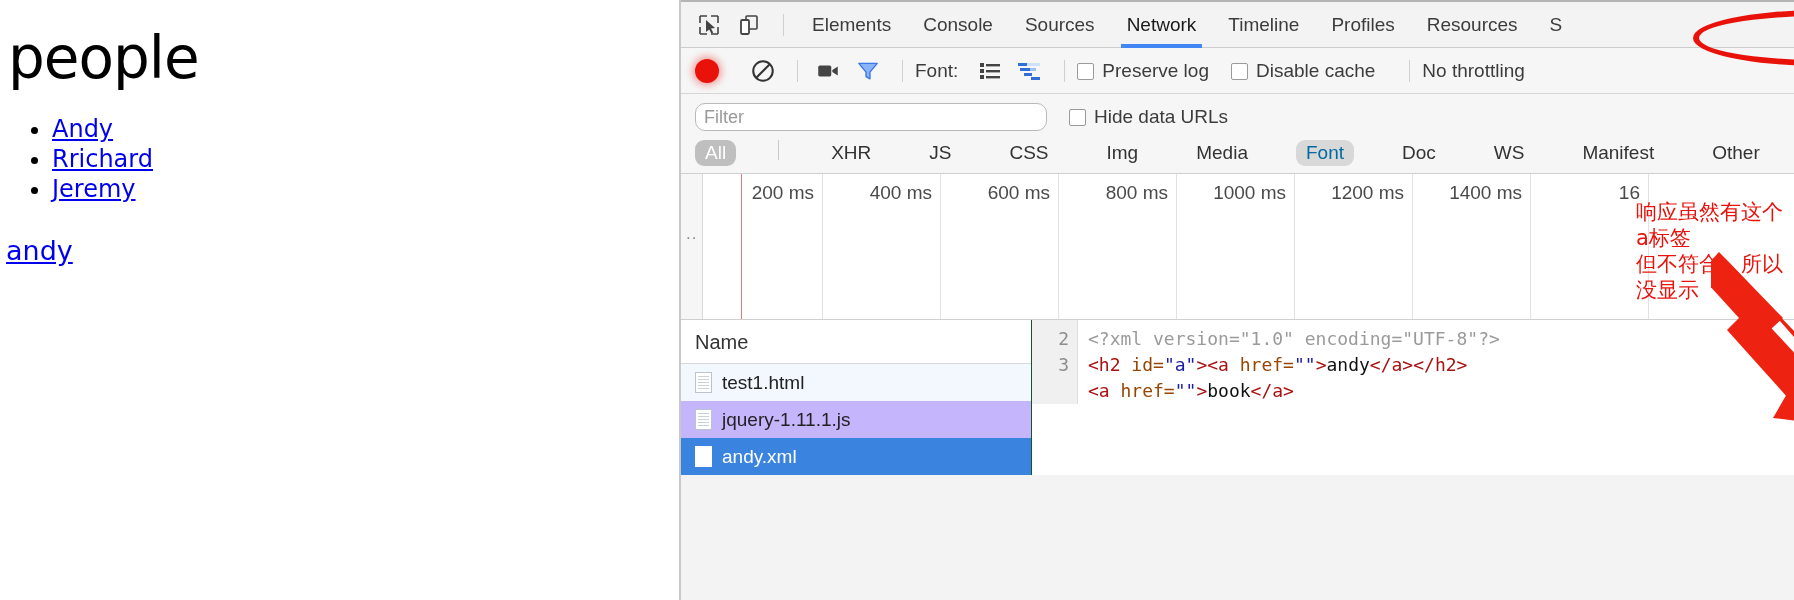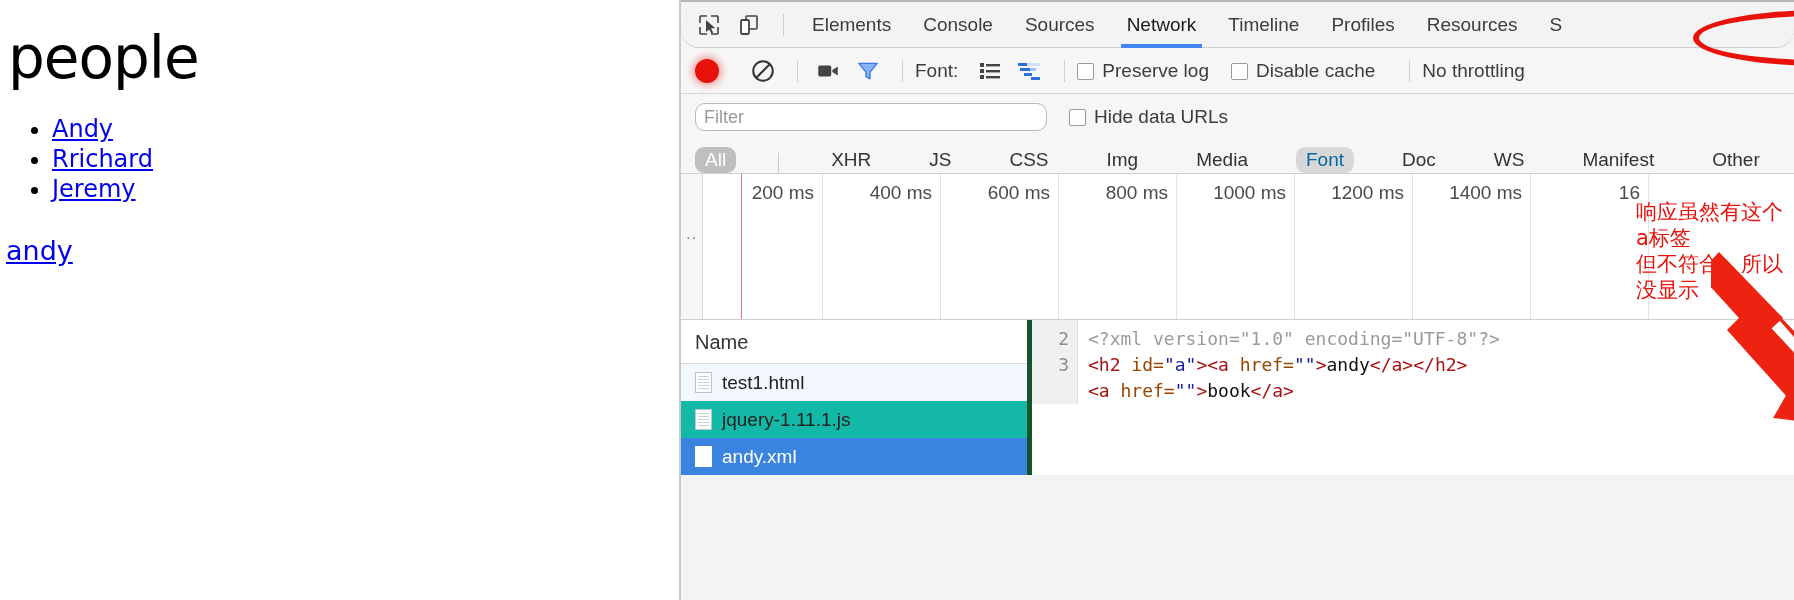--- a/index.html
+++ b/index.html
@@ -44,21 +44,20 @@
     background:#f3f3f3; overflow:hidden;
     border-top:2px solid #b5b5b5;
   }
 
   
   .tabstrip {
     position:relative; display:flex; align-items:center;
     height:46px; background:#f3f3f3;
     border-bottom:1px solid #cdcdcd;
     padding-left:10px;
-    border-radius:18px;
   }
   .tool-icon {
     width:36px; height:34px; display:flex; align-items:center; justify-content:center;
     cursor:pointer; margin-right:4px;
   }
   .vsep { width:1px; height:22px; background:#cfcfcf; margin:0 12px; }
   .tab {
     position:relative; height:46px; line-height:46px; padding:0 16px;
     font-size:19px; color:#3c3c3c; white-space:nowrap; cursor:pointer;
   }
@@ -94,21 +93,21 @@
   }
   .filter-input {
     width:352px; height:28px; border:1px solid #b9b9b9; border-radius:10px;
     background:#fff; font-size:18px; color:#333; padding:0 8px;
     font-family:"Liberation Sans", sans-serif;
   }
   .filter-input::placeholder { color:#9a9a9a; }
 
   
   .pillrow {
-    display:flex; align-items:flex-end; height:34px; padding:0 14px;
+    display:flex; align-items:flex-start; height:34px; padding:0 14px;
     background:#f6f6f6; border-bottom:1px solid #d0d0d0;gap:32px;
   }
   .pill {
     font-size:19px; color:#333; padding:2px 10px; border-radius:9px;
     margin-right:6px; white-space:nowrap; cursor:pointer;
   }
   .pill.sel { background:#bfbfbf; color:#fff; }
   .pill.dim { background:#d8d8d8; color:#0369a1; }
   .pill-sep { width:1px; height:20px; background:#c9c9c9; margin:0 10px 0 4px; }
 
@@ -127,21 +126,21 @@
     position:absolute; top:0; height:146px; border-right:1px solid #e2e2e2;
   }
   .rtick span {
     position:absolute; right:8px; top:8px; font-size:19px; color:#4a4a4a; white-space:nowrap;
   }
   .redline { position:absolute; top:0; width:1px; height:146px; background:#e07b7b; }
 
   
   .lower { display:flex; height:auto; }
   .namecol {
-    width:351px; background:#14b8a6; border-right:5px solid #14532d;
+    width:351px; background:#c4b5fd; border-right:1px solid #14532d;
   }
   .name-head {
     height:44px; line-height:44px; padding-left:14px;
     font-size:20px; color:#333; border-bottom:1px solid #d8d8d8; background:#fff;
   }
   .nrow {
     height:37px; display:flex; align-items:center; padding-left:14px;
     font-size:19px; color:#222; cursor:pointer;
   }
   .nrow.alt { background:#f3f8fe; }

